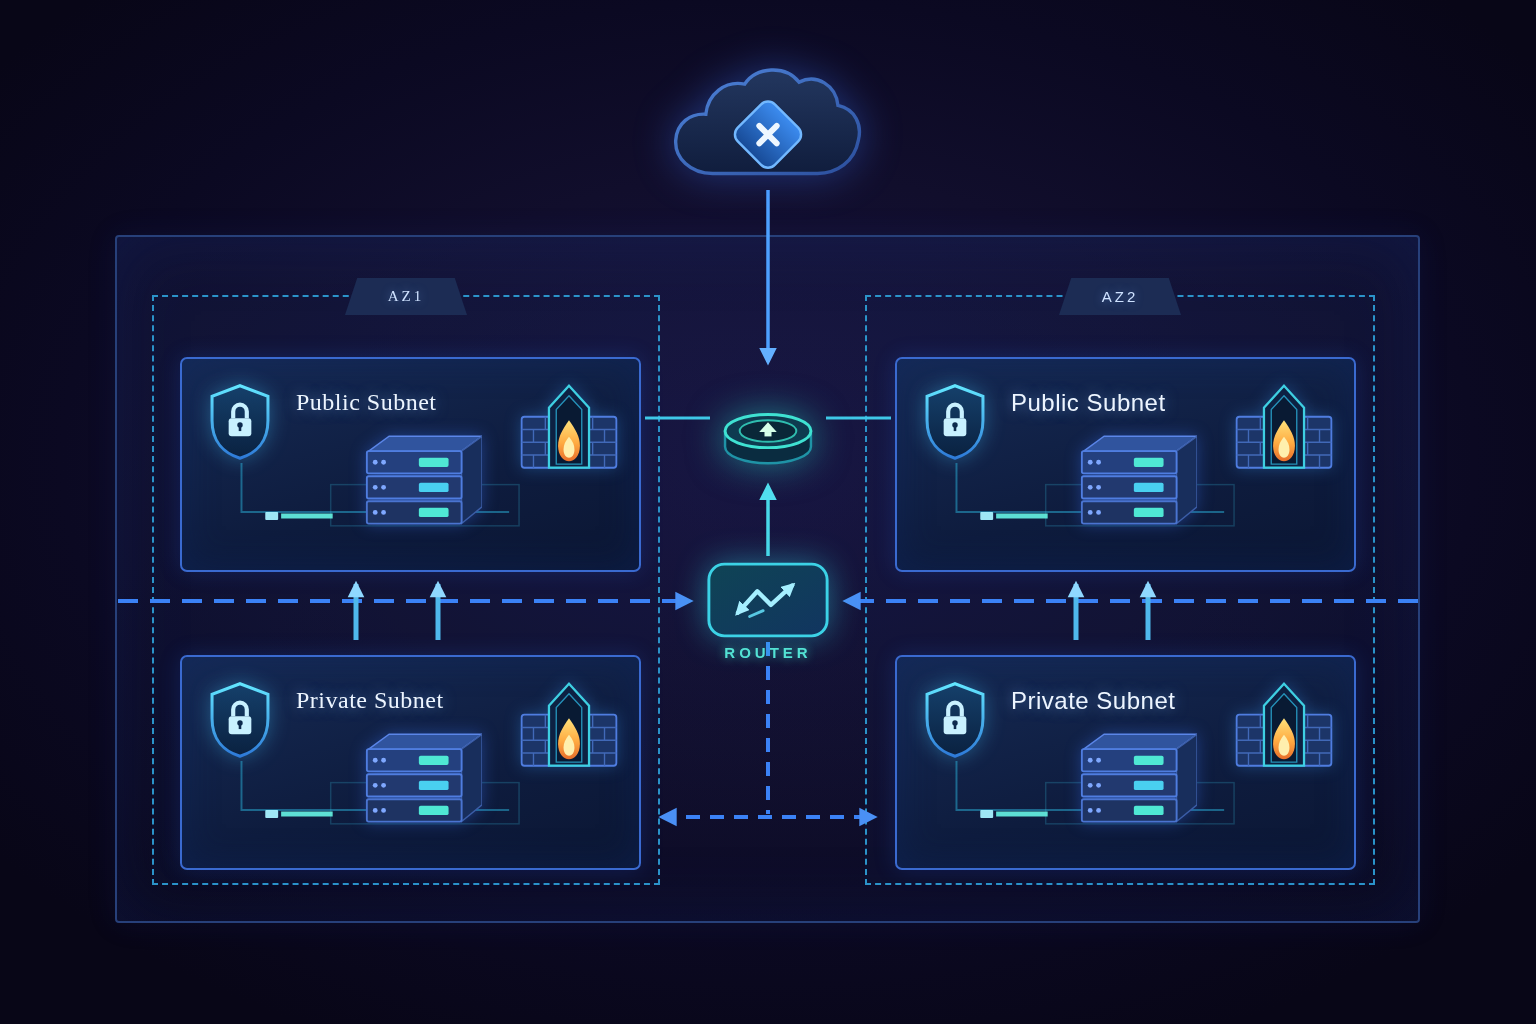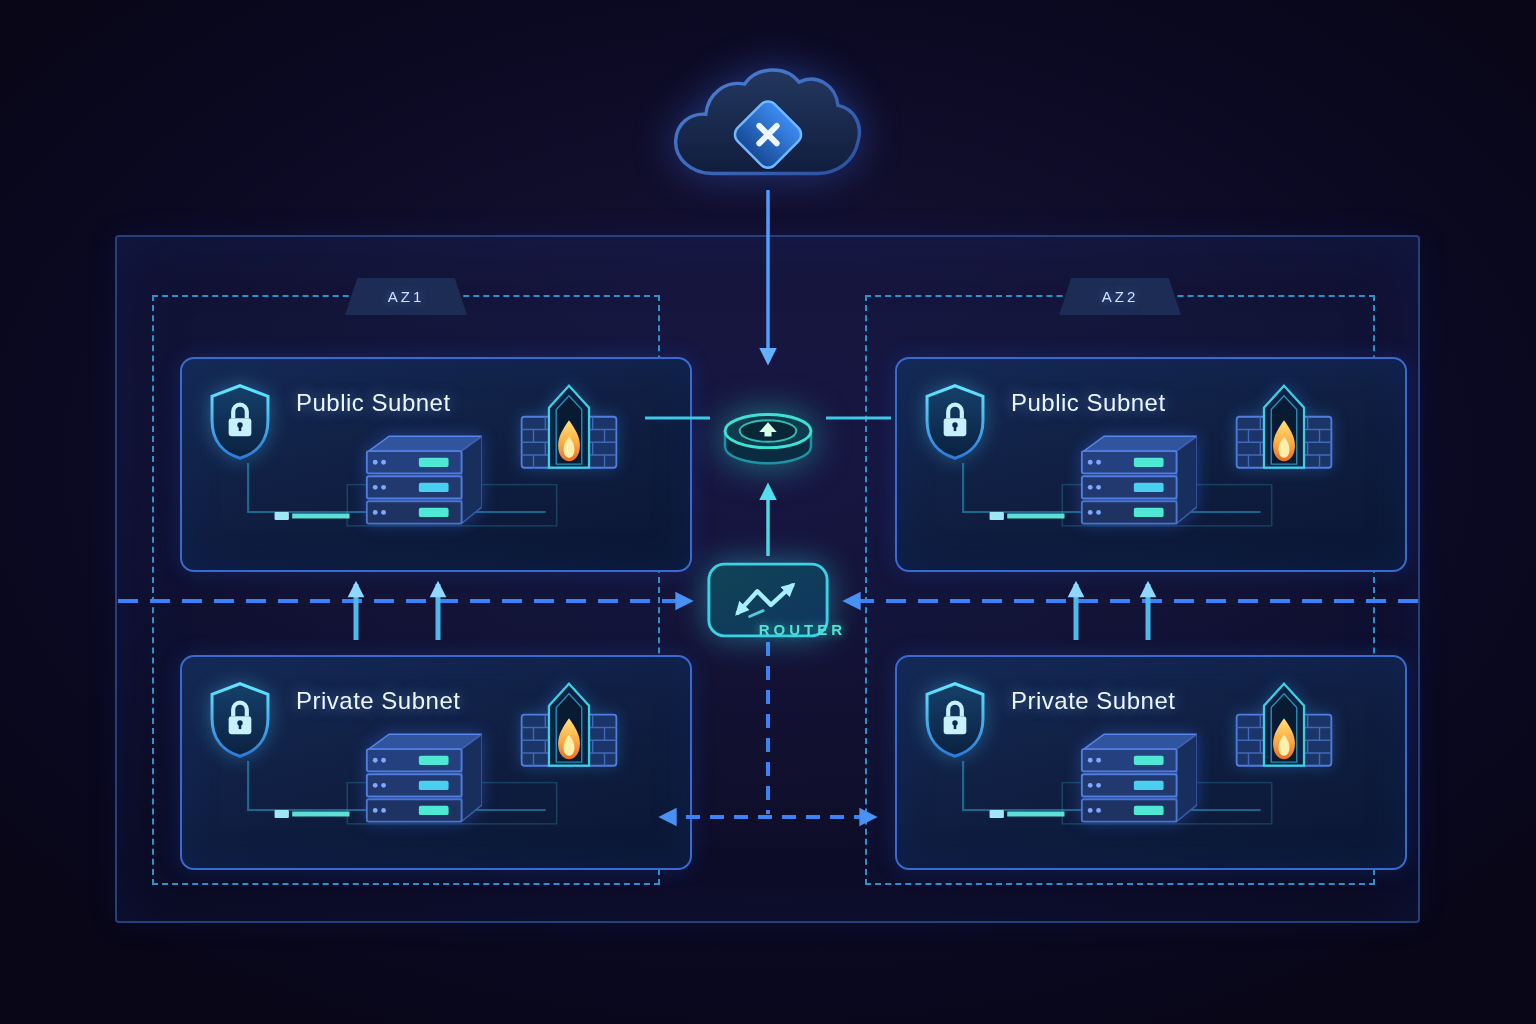--- a/index.html
+++ b/index.html
@@ -14,34 +14,34 @@
     position:absolute; left:115px; top:235px; width:1305px; height:688px;
     border:2px solid #27407a; border-radius:4px; z-index:1;
     background:linear-gradient(180deg, rgba(28,36,86,.30), rgba(15,17,46,.22));
     box-shadow: inset 0 0 70px rgba(22,44,120,.28), 0 0 30px rgba(30,60,160,.12);
   }
   
   .az {
     position:absolute; top:295px; height:590px; z-index:2;
     border:2px dashed #2b93c9; background:rgba(17,32,74,.16);
   }
-  .az1 { left:152px; width:508px; }
+  .az1 { left:152px; width:508px;font-family:Liberation Serif, serif; }
   .az2 { left:865px; width:510px; }
   .az-tab {
     position:absolute; top:-19px; left:50%; transform:translateX(-50%);
     width:122px; height:37px; background:#1c2c54;
     clip-path:polygon(10% 0, 90% 0, 100% 100%, 0 100%);
     display:flex; align-items:center; justify-content:center;
     color:#cfe2ff; font-size:15px; letter-spacing:3px;
     text-shadow:0 0 8px rgba(120,180,255,.5);
   }
   
   .panel {
-    position:absolute; left:26px; width:512px; height:215px;
-    border:2px solid #3a6ad0; border-radius:14px;
+    position:absolute; left:26px; width:461px; height:215px;
+    border:2px solid #3a6ad0; border-radius:7px;
     background:linear-gradient(165deg, #162a54 0%, #0e1c3e 60%, #0b1633 100%);
     box-shadow:0 0 22px rgba(40,110,255,.18), inset 0 0 36px rgba(15,40,100,.42);
   }
   .az2 .panel { left:28px; }
   .panel.public { top:60px; }
   .panel.private { top:358px; }
   .panel-label {
     position:absolute; left:114px; top:30px; font-size:24px; color:#edf5ff;
     text-shadow:0 0 14px rgba(130,190,255,.55); letter-spacing:.5px;
   }
@@ -53,21 +53,21 @@
   .icon-firewall { position:absolute; left:336px; top:16px; width:102px; height:98px;
                    filter:drop-shadow(0 0 8px rgba(60,160,255,.3)); }
   
   .cloud  { position:absolute; left:666px; top:52px;  width:204px; height:138px; z-index:4;
             filter:drop-shadow(0 0 20px rgba(60,120,255,.38)); }
   .coin   { position:absolute; left:714px; top:392px; width:108px; height:82px;  z-index:4;
             filter:drop-shadow(0 0 18px rgba(40,220,200,.5)); }
   .router { position:absolute; left:705px; top:560px; width:126px; height:80px;  z-index:4;
             filter:drop-shadow(0 0 16px rgba(50,210,230,.45)); }
   .router-label {
-    position:absolute; left:690px; top:621px; width:156px; z-index:4; text-align:right;
+    position:absolute; left:690px; top:644px; width:156px; z-index:4; text-align:center;
     color:#53e2d4; font-size:15px; font-weight:bold; letter-spacing:4px;
     text-shadow:0 0 10px rgba(60,230,210,.65);
   }
   .connectors { position:absolute; inset:0; z-index:3; pointer-events:none; }
   .hidden-defs { position:absolute; width:0; height:0; }
 </style>
 </head>
 <body>
 
 <svg class="hidden-defs" aria-hidden="true">

